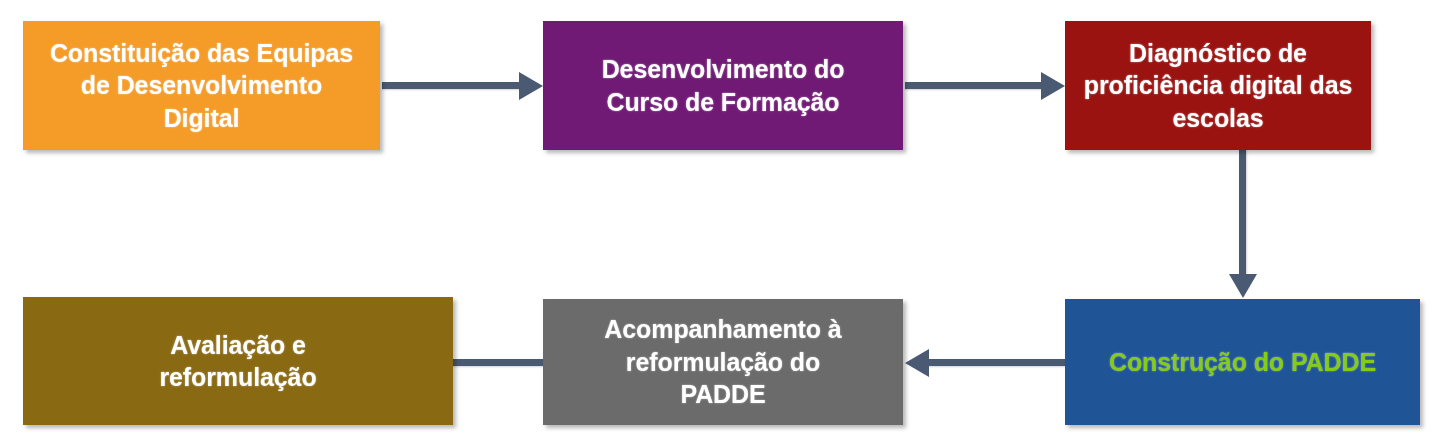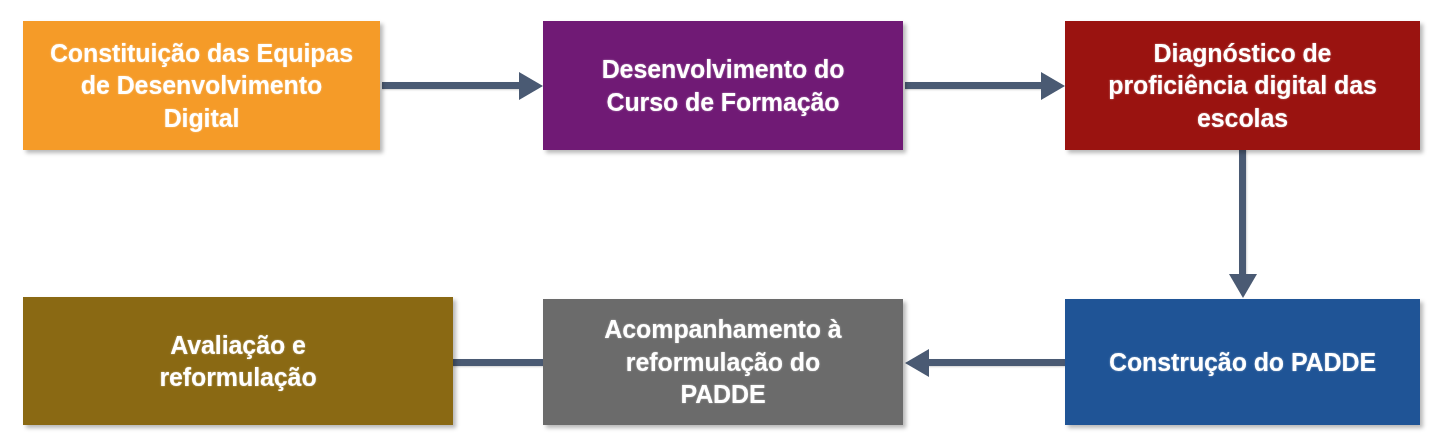--- a/index.html
+++ b/index.html
@@ -91,27 +91,27 @@
     <span class="lbl">Constituição das Equipas
 de Desenvolvimento
 Digital</span>
   </div>
 
   <div class="node" style="left: 535px; top: 21px; width: 360px; height: 129px; background: #701a75; color: rgb(255, 255, 255);">
     <span class="lbl">Desenvolvimento do
 Curso de Formação</span>
   </div>
 
-  <div class="node" style="left: 1057px; top: 21px; width: 355px; height: 129px; background: rgb(154, 19, 16); color: rgb(255, 255, 255);">
+  <div class="node" style="left: 1057px; top: 21px; width: 306px; height: 129px; background: rgb(154, 19, 16); color: rgb(255, 255, 255);">
     <span class="lbl">Diagnóstico de
 proficiência digital das
 escolas</span>
   </div>
 
-  <div class="node" style="left: 1057px; top: 299px; width: 355px; height: 126px; background: rgb(31, 84, 150); color: #ffffff;">
+  <div class="node" style="left: 1057px; top: 299px; width: 355px; height: 126px; background: rgb(31, 84, 150); color: #84cc16;">
     <span class="lbl">Construção do PADDE</span>
   </div>
 
   <div class="node" style="left: 535px; top: 299px; width: 360px; height: 126px; background: rgb(107, 107, 107); color: rgb(255, 255, 255);">
     <span class="lbl">Acompanhamento à
 reformulação do
 PADDE</span>
   </div>
 
   <div class="node" style="left: 15px; top: 297px; width: 430px; height: 128px; background: rgb(138, 105, 19); color: rgb(255, 255, 255);">

